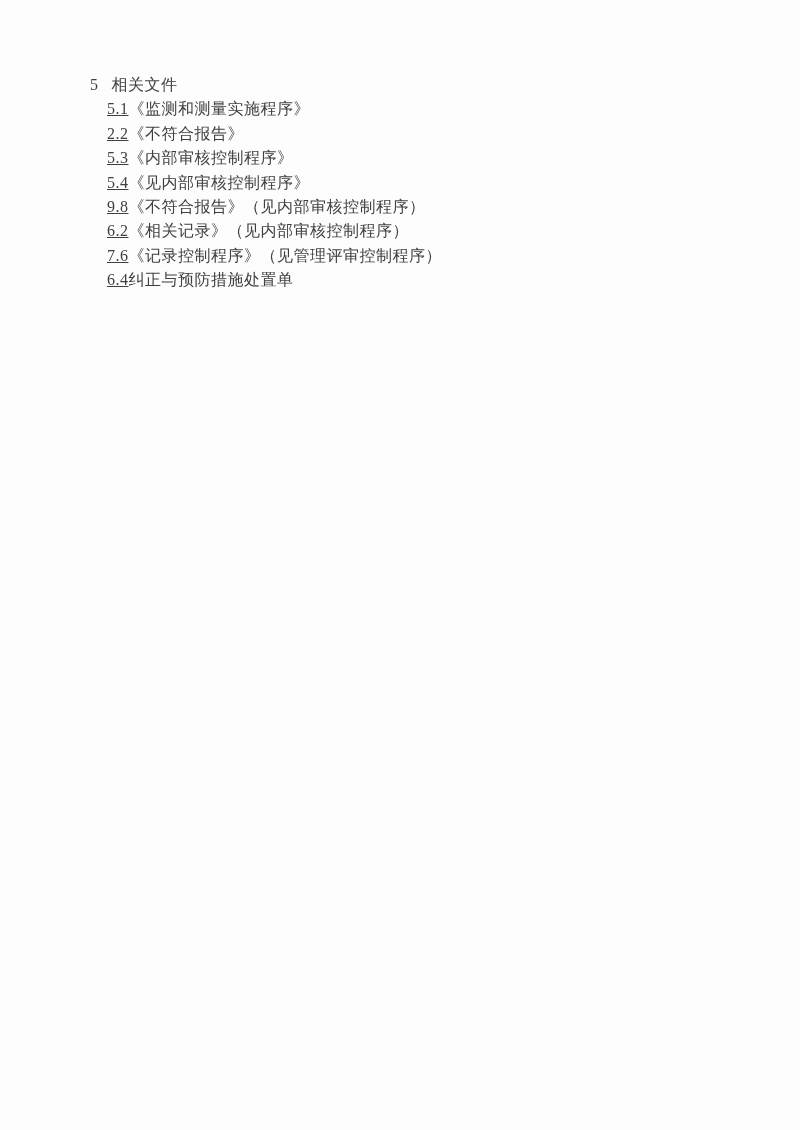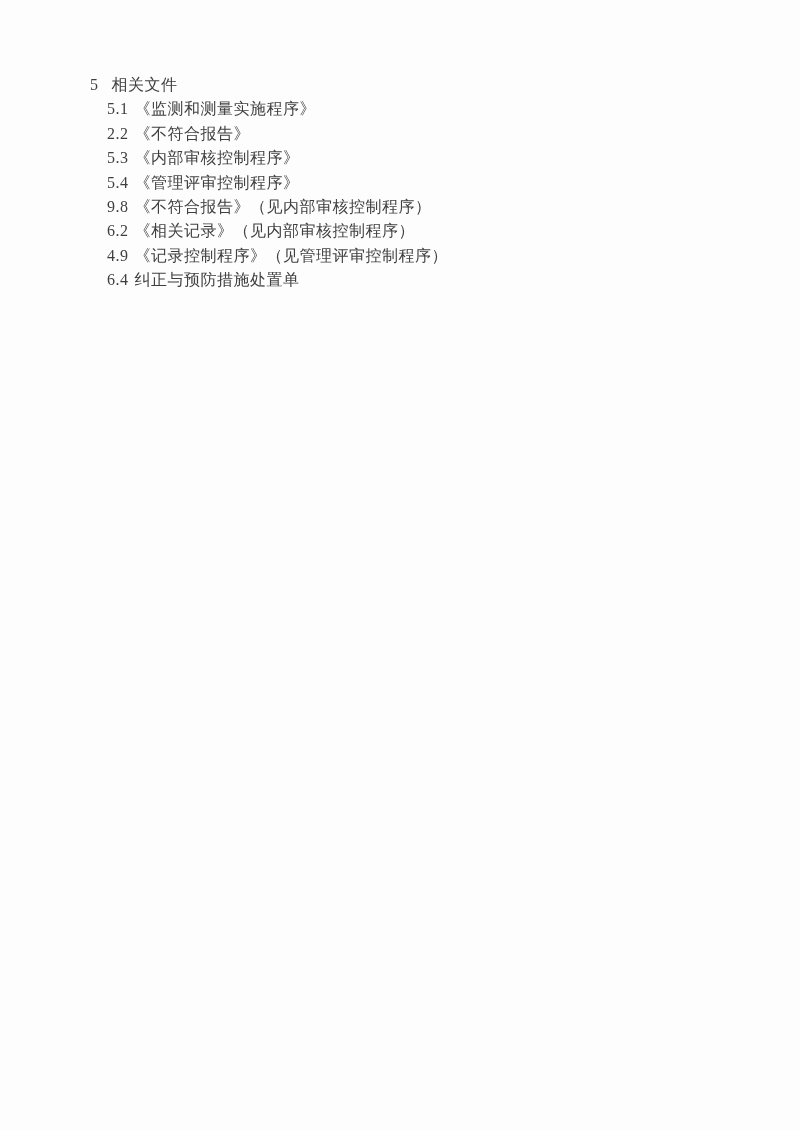--- a/index.html
+++ b/index.html
@@ -35,21 +35,21 @@
   }
   .line.heading .num {
     display: inline-block;
     margin-right: 13px;
   }
   .line.item {
     padding-left: 17px;
   }
   .line.item .num {
     display: inline-block;
-    margin-right: 6px;
+    text-decoration: underline;
   }
 </style>
 </head>
 <body>
 
 <div class="page">
   <div class="content">
 
     <div class="line heading">
       <span class="num">5</span><span class="title">相关文件</span>
@@ -61,34 +61,34 @@
 
     <div class="line item">
       <span class="num">2.2</span><span class="txt">《不符合报告》</span>
     </div>
 
     <div class="line item">
       <span class="num">5.3</span><span class="txt">《内部审核控制程序》</span>
     </div>
 
     <div class="line item">
-      <span class="num">5.4</span><span class="txt">《管理评审控制程序》</span>
+      <span class="num">5.4</span><span class="txt">《见内部审核控制程序》</span>
     </div>
 
 
     <div class="line item">
       <span class="num">9.8</span><span class="txt">《不符合报告》（见内部审核控制程序）</span>
     </div>
 
     <div class="line item">
       <span class="num">6.2</span><span class="txt">《相关记录》（见内部审核控制程序）</span>
     </div>
 
     <div class="line item">
-      <span class="num">4.9</span><span class="txt">《记录控制程序》（见管理评审控制程序）</span>
+      <span class="num">7.6</span><span class="txt">《记录控制程序》（见管理评审控制程序）</span>
     </div>
 
     <div class="line item">
       <span class="num">6.4</span><span class="txt">纠正与预防措施处置单</span>
     </div>
 
   </div>
 </div>
 
 </body></html>

